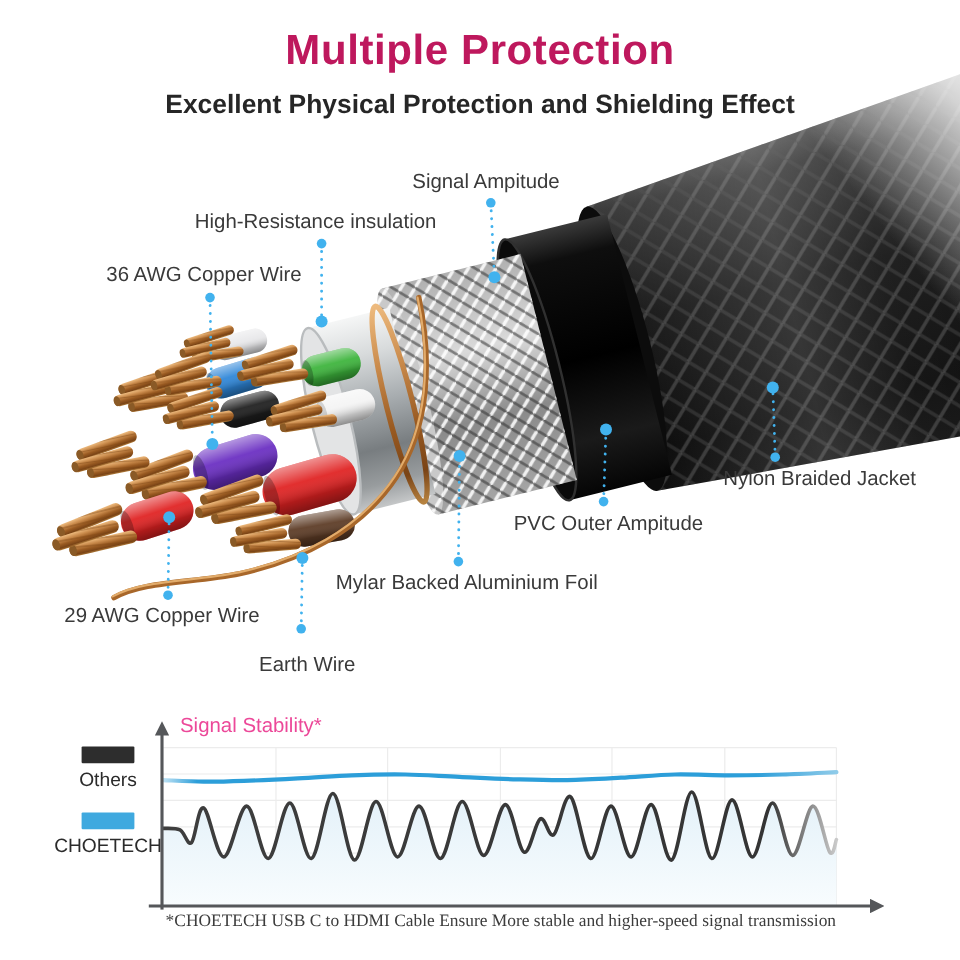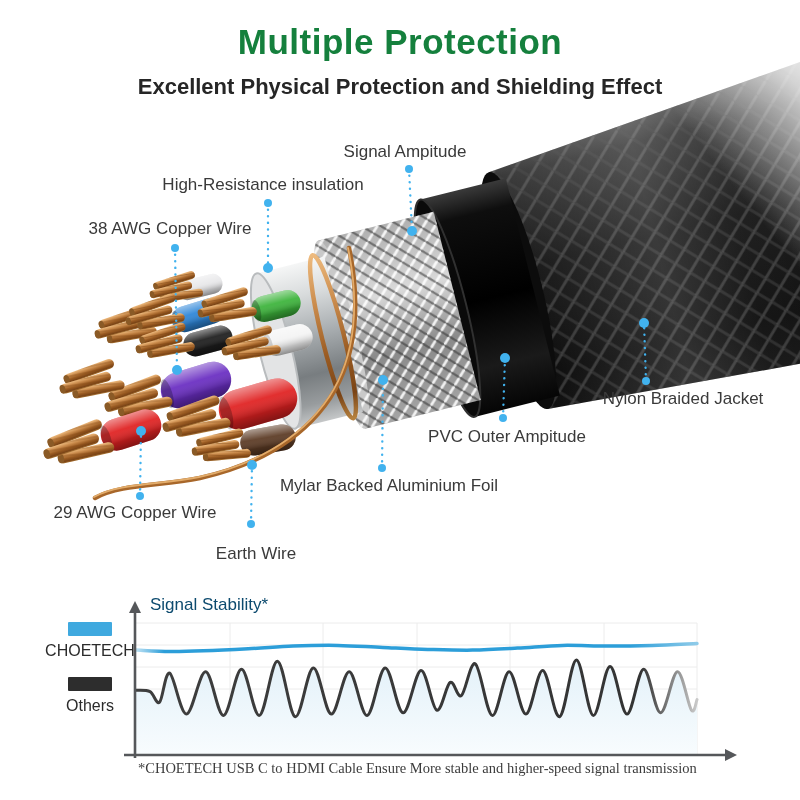--- a/index.html
+++ b/index.html
@@ -3,36 +3,36 @@
 <meta charset="utf-8">
 <style>
   html,body{margin:0;padding:0;}
   body{
     width:800px;height:800px;position:relative;overflow:hidden;background:#ffffff;
     font-family:"Liberation Sans",sans-serif;
   }
   .abs{position:absolute;}
   .page-title{
     left:0;top:22px;width:800px;text-align:center;
-    font-size:35px;font-weight:700;color:#15803d;letter-spacing:0.5px;
+    font-size:35px;font-weight:700;color:#be185d;letter-spacing:0.5px;
   }
   .page-subtitle{
     left:0;top:74px;width:800px;text-align:center;
     font-size:22px;font-weight:700;color:#262626;
   }
   svg.layer{position:absolute;left:0;top:0;width:800px;height:800px;}
   .dlabel{
     position:absolute;transform:translate(-50%,-50%);
     font-size:17px;color:#3A3A3A;white-space:nowrap;
   }
   .legend{left:32px;top:622px;width:116px;}
   .legend-item{text-align:center;margin-bottom:17px;}
   .swatch{display:block;width:44px;height:14px;margin:0 auto 6px auto;border-radius:1px;}
   .legend-label{font-size:16px;color:#2b2b2b;}
-  .chart-title{left:150px;top:595px;font-size:17px;color:#0c4a6e;}
+  .chart-title{left:150px;top:595px;font-size:17px;color:#ec4899;}
   .chart-foot{left:138px;top:760px;font-size:14.5px;color:#3c3c3c;white-space:nowrap;font-family:Liberation Serif, serif;}
 </style>
 </head>
 <body>
 
 <div class="abs page-title">Multiple Protection</div>
 <div class="abs page-subtitle">Excellent Physical Protection and Shielding Effect</div>
 
 <svg class="layer" viewBox="0 0 800 800" xmlns="http://www.w3.org/2000/svg">
   <defs>
@@ -247,21 +247,21 @@
     <g>
       <line x1="251" y1="524" x2="252" y2="465" stroke-width="2.4" stroke-dasharray="0.1 6.5" stroke="#41B2EE"></line>
       <circle cx="251" cy="524" r="4" fill="#41B2EE"></circle>
       <circle cx="252" cy="465" r="5" fill="#41B2EE"></circle>
     </g>
   </g>
 </svg>
 
 <div class="dlabel" style="left:405px;top:152px">Signal Ampitude</div>
 <div class="dlabel" style="left:263px;top:185px">High-Resistance insulation</div>
-<div class="dlabel" style="left:170px;top:229px">38 AWG Copper Wire</div>
+<div class="dlabel" style="left:170px;top:229px">36 AWG Copper Wire</div>
 <div class="dlabel" style="left:683px;top:399px">Nylon Braided Jacket</div>
 <div class="dlabel" style="left:507px;top:437px">PVC Outer Ampitude</div>
 <div class="dlabel" style="left:389px;top:486px">Mylar Backed Aluminium Foil</div>
 <div class="dlabel" style="left:135px;top:513px">29 AWG Copper Wire</div>
 <div class="dlabel" style="left:256px;top:554px">Earth Wire</div>
 
 <svg class="layer" id="chart-svg" viewBox="0 0 800 800" xmlns="http://www.w3.org/2000/svg">
   <defs>
     <marker id="arr" markerWidth="12" markerHeight="12" refX="3" refY="6" orient="auto" markerUnits="userSpaceOnUse">
       <path d="M0 0 L12 6 L0 12 Z" fill="#55575A"></path>
@@ -301,23 +301,23 @@
       <path d="M 136.0 690.3 C 138.3 690.5, 146.1 689.7, 150.0 691.6 C 154.0 693.6, 156.3 705.3, 159.6 702.2 C 162.8 699.1, 165.2 671.2, 169.7 673.2 C 174.1 675.1, 180.5 714.3, 186.5 714.1 C 192.5 713.9, 199.4 671.6, 205.6 671.8 C 211.7 672.1, 217.5 715.8, 223.5 715.4 C 229.5 715.0, 235.5 669.2, 241.5 669.2 C 247.5 669.2, 253.4 716.7, 259.4 715.4 C 265.4 714.1, 271.4 661.1, 277.4 661.3 C 283.4 661.5, 289.3 715.6, 295.3 716.7 C 301.3 717.8, 307.3 668.3, 313.3 667.9 C 319.3 667.4, 325.2 713.4, 331.2 714.1 C 337.2 714.7, 343.2 671.6, 349.2 671.8 C 355.2 672.1, 361.1 716.1, 367.1 715.4 C 373.1 714.7, 379.1 668.3, 385.1 667.9 C 391.1 667.4, 397.1 712.3, 403.0 712.8 C 409.0 713.2, 415.4 671.0, 421.0 670.5 C 426.6 670.1, 431.8 708.1, 436.7 710.1 C 441.6 712.1, 446.0 684.8, 450.2 682.4 C 454.3 680.0, 457.2 698.7, 461.4 695.6 C 465.6 692.5, 470.3 660.6, 475.4 663.9 C 480.5 667.2, 486.6 714.1, 492.2 715.4 C 497.8 716.7, 503.5 672.1, 509.1 671.8 C 514.7 671.6, 520.3 714.3, 525.9 714.1 C 531.5 713.9, 537.1 670.1, 542.7 670.5 C 548.3 671.0, 553.9 718.5, 559.6 716.7 C 565.2 715.0, 570.8 660.2, 576.4 660.0 C 582.0 659.7, 587.6 714.3, 593.2 715.4 C 598.8 716.5, 604.4 666.8, 610.0 666.6 C 615.7 666.3, 621.3 713.6, 626.9 714.1 C 632.5 714.5, 638.1 669.4, 643.7 669.2 C 649.3 669.0, 654.9 712.3, 660.5 712.8 C 666.1 713.2, 672.2 672.3, 677.4 671.8 C 682.5 671.4, 688.1 705.5, 691.4 710.1 C 694.7 714.7, 696.1 701.3, 697.0 699.6 L 697 755 L 136 755 Z" fill="url(#areaG)" stroke="none"></path>
       <path d="M 136.0 690.3 C 138.3 690.5, 146.1 689.7, 150.0 691.6 C 154.0 693.6, 156.3 705.3, 159.6 702.2 C 162.8 699.1, 165.2 671.2, 169.7 673.2 C 174.1 675.1, 180.5 714.3, 186.5 714.1 C 192.5 713.9, 199.4 671.6, 205.6 671.8 C 211.7 672.1, 217.5 715.8, 223.5 715.4 C 229.5 715.0, 235.5 669.2, 241.5 669.2 C 247.5 669.2, 253.4 716.7, 259.4 715.4 C 265.4 714.1, 271.4 661.1, 277.4 661.3 C 283.4 661.5, 289.3 715.6, 295.3 716.7 C 301.3 717.8, 307.3 668.3, 313.3 667.9 C 319.3 667.4, 325.2 713.4, 331.2 714.1 C 337.2 714.7, 343.2 671.6, 349.2 671.8 C 355.2 672.1, 361.1 716.1, 367.1 715.4 C 373.1 714.7, 379.1 668.3, 385.1 667.9 C 391.1 667.4, 397.1 712.3, 403.0 712.8 C 409.0 713.2, 415.4 671.0, 421.0 670.5 C 426.6 670.1, 431.8 708.1, 436.7 710.1 C 441.6 712.1, 446.0 684.8, 450.2 682.4 C 454.3 680.0, 457.2 698.7, 461.4 695.6 C 465.6 692.5, 470.3 660.6, 475.4 663.9 C 480.5 667.2, 486.6 714.1, 492.2 715.4 C 497.8 716.7, 503.5 672.1, 509.1 671.8 C 514.7 671.6, 520.3 714.3, 525.9 714.1 C 531.5 713.9, 537.1 670.1, 542.7 670.5 C 548.3 671.0, 553.9 718.5, 559.6 716.7 C 565.2 715.0, 570.8 660.2, 576.4 660.0 C 582.0 659.7, 587.6 714.3, 593.2 715.4 C 598.8 716.5, 604.4 666.8, 610.0 666.6 C 615.7 666.3, 621.3 713.6, 626.9 714.1 C 632.5 714.5, 638.1 669.4, 643.7 669.2 C 649.3 669.0, 654.9 712.3, 660.5 712.8 C 666.1 713.2, 672.2 672.3, 677.4 671.8 C 682.5 671.4, 688.1 705.5, 691.4 710.1 C 694.7 714.7, 696.1 701.3, 697.0 699.6" fill="none" stroke="url(#darkFade)" stroke-width="3" stroke-linecap="round"></path>
       <path d="M 136.0 650.1 C 141.6 650.3, 158.4 651.3, 169.7 651.4 C 180.9 651.5, 190.2 651.2, 203.3 650.7 C 216.4 650.3, 233.2 649.5, 248.2 648.7 C 263.2 648.0, 278.1 646.7, 293.1 646.1 C 308.0 645.5, 323.0 645.2, 338.0 645.4 C 352.9 645.7, 367.9 646.8, 382.8 647.4 C 397.8 648.1, 412.8 649.0, 427.7 649.4 C 442.7 649.8, 457.6 650.3, 472.6 650.1 C 487.6 649.8, 502.5 648.9, 517.5 648.1 C 532.4 647.3, 547.4 645.8, 562.4 645.4 C 577.3 645.1, 592.3 646.1, 607.2 646.1 C 622.2 646.1, 637.2 645.9, 652.1 645.4 C 667.1 645.0, 689.5 643.8, 697.0 643.5" fill="none" stroke="url(#blueFade)" stroke-width="3.5" stroke-linecap="round"></path>
     </g>
   <line x1="135" y1="758" x2="135" y2="610" stroke="#55575A" stroke-width="2.6" marker-end="url(#arr)"></line>
   <line x1="124" y1="755" x2="728" y2="755" stroke="#55575A" stroke-width="2.6" marker-end="url(#arr)"></line>
 </svg>
 
 <div class="abs legend">
   <div class="legend-item">
+    <span class="swatch" style="background: rgb(45, 45, 45);"></span>
+    <span class="legend-label">Others</span>
+  </div>
+  <div class="legend-item">
     <span class="swatch" style="background: rgb(63, 169, 223);"></span>
     <span class="legend-label">CHOETECH</span>
   </div>
-  <div class="legend-item">
-    <span class="swatch" style="background: rgb(45, 45, 45);"></span>
-    <span class="legend-label">Others</span>
-  </div>
 </div>
 
 <div class="abs chart-title">Signal Stability*</div>
 <div class="abs chart-foot">*CHOETECH USB C to HDMI Cable Ensure More stable and higher-speed signal transmission</div>
 
 </body></html>

